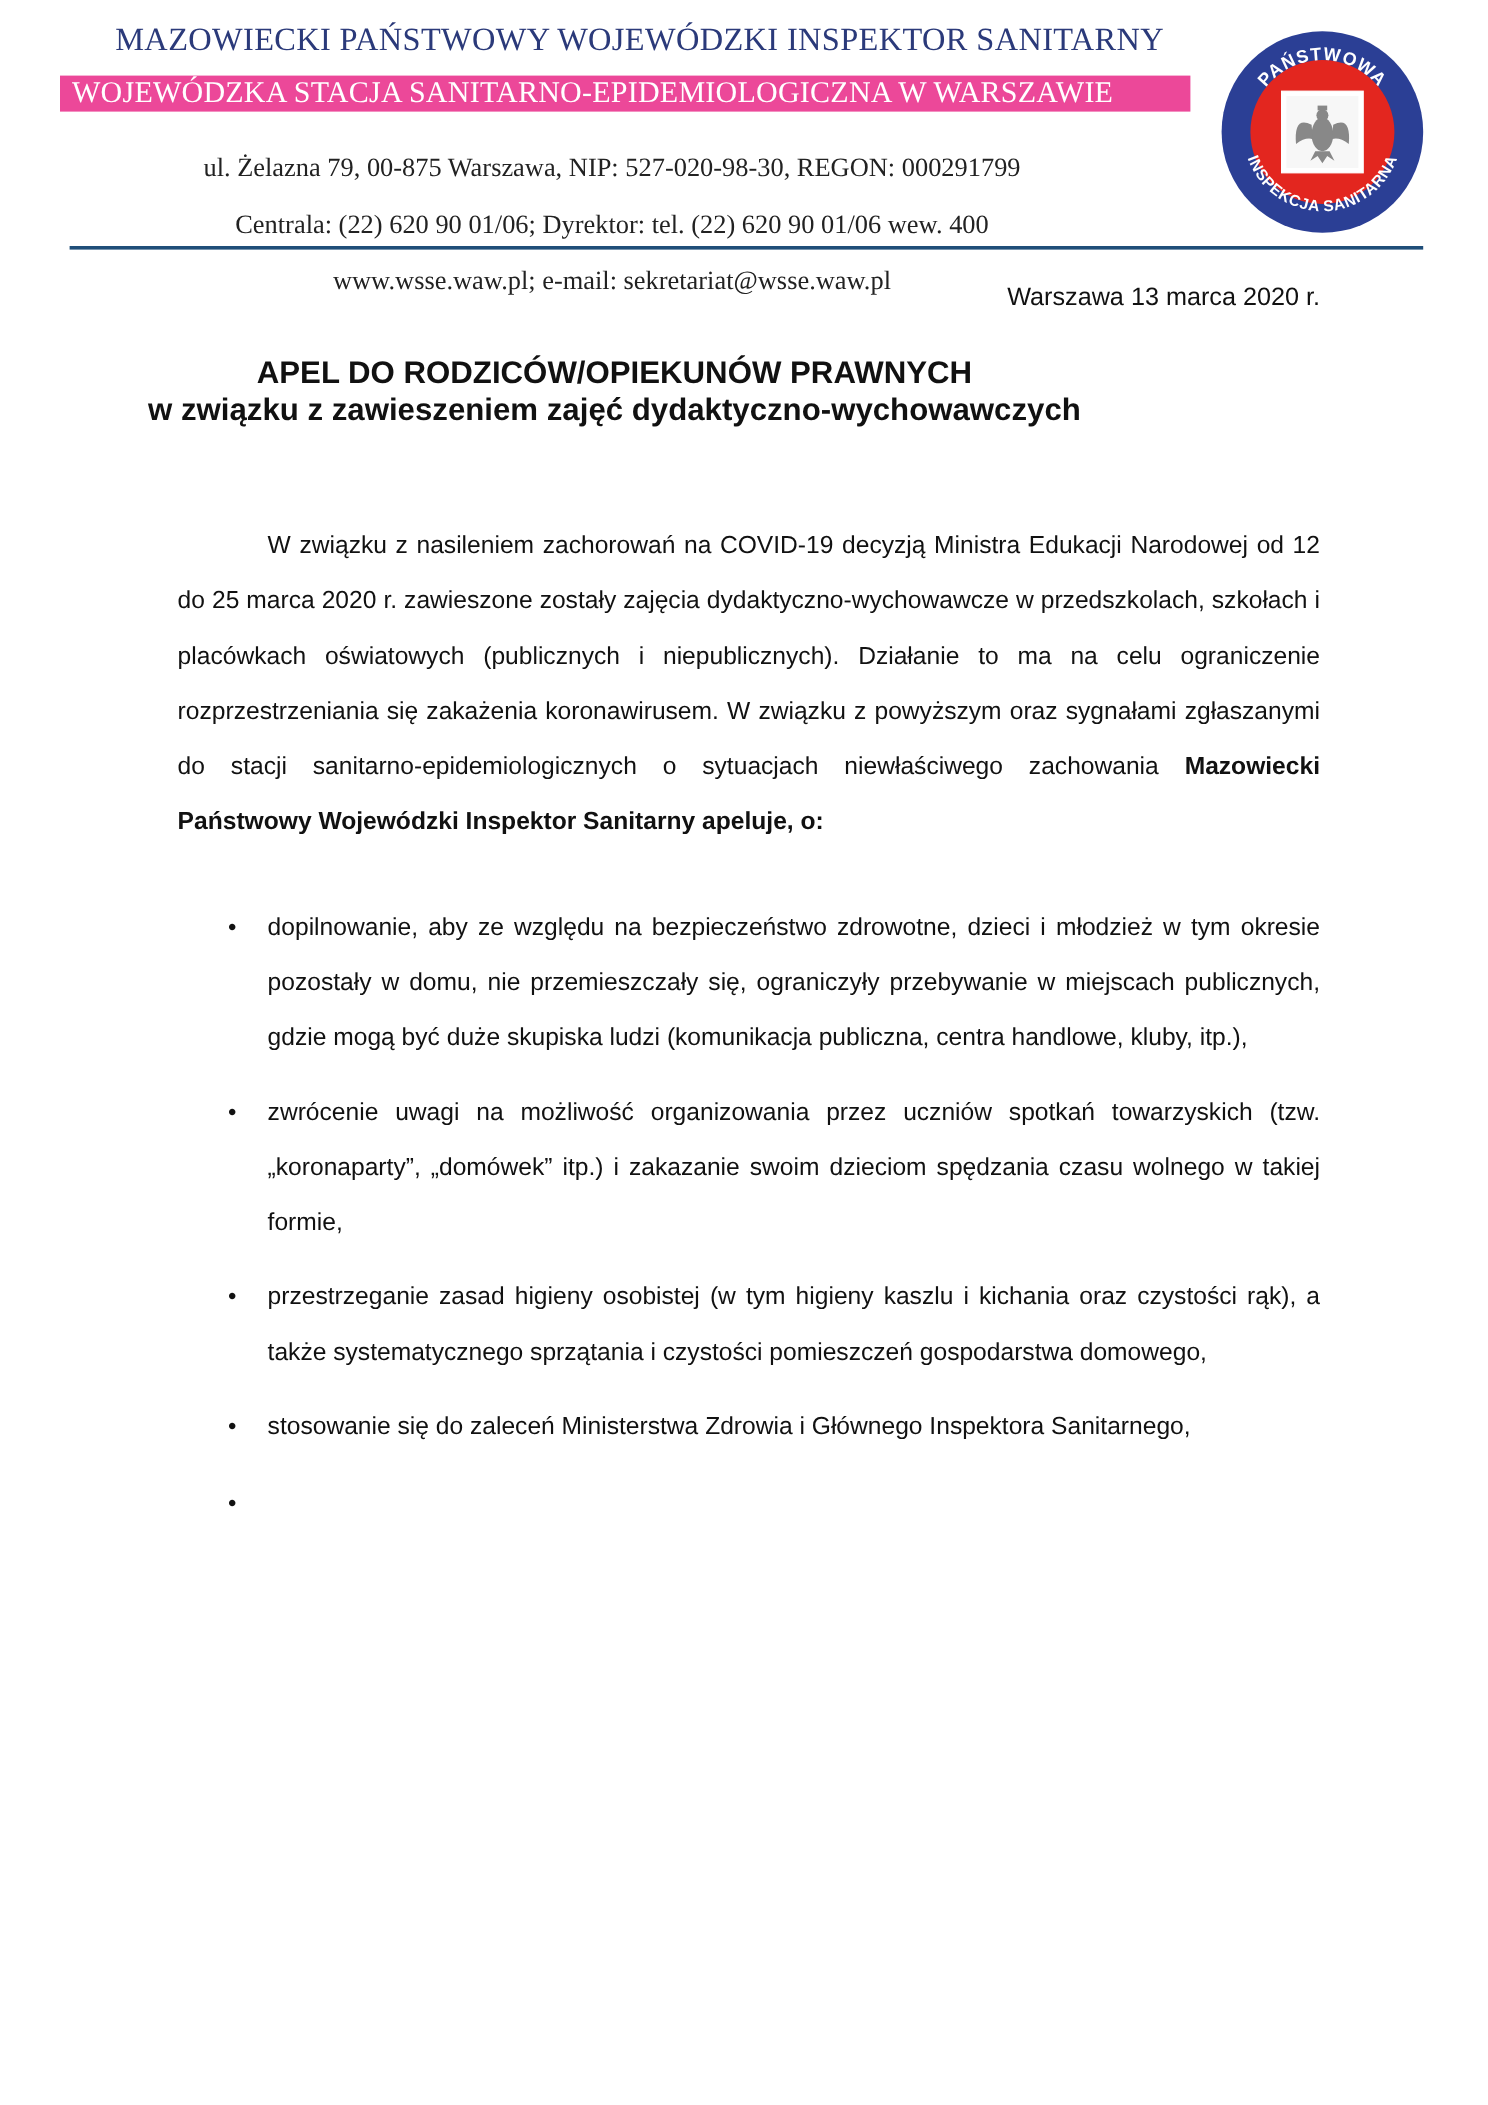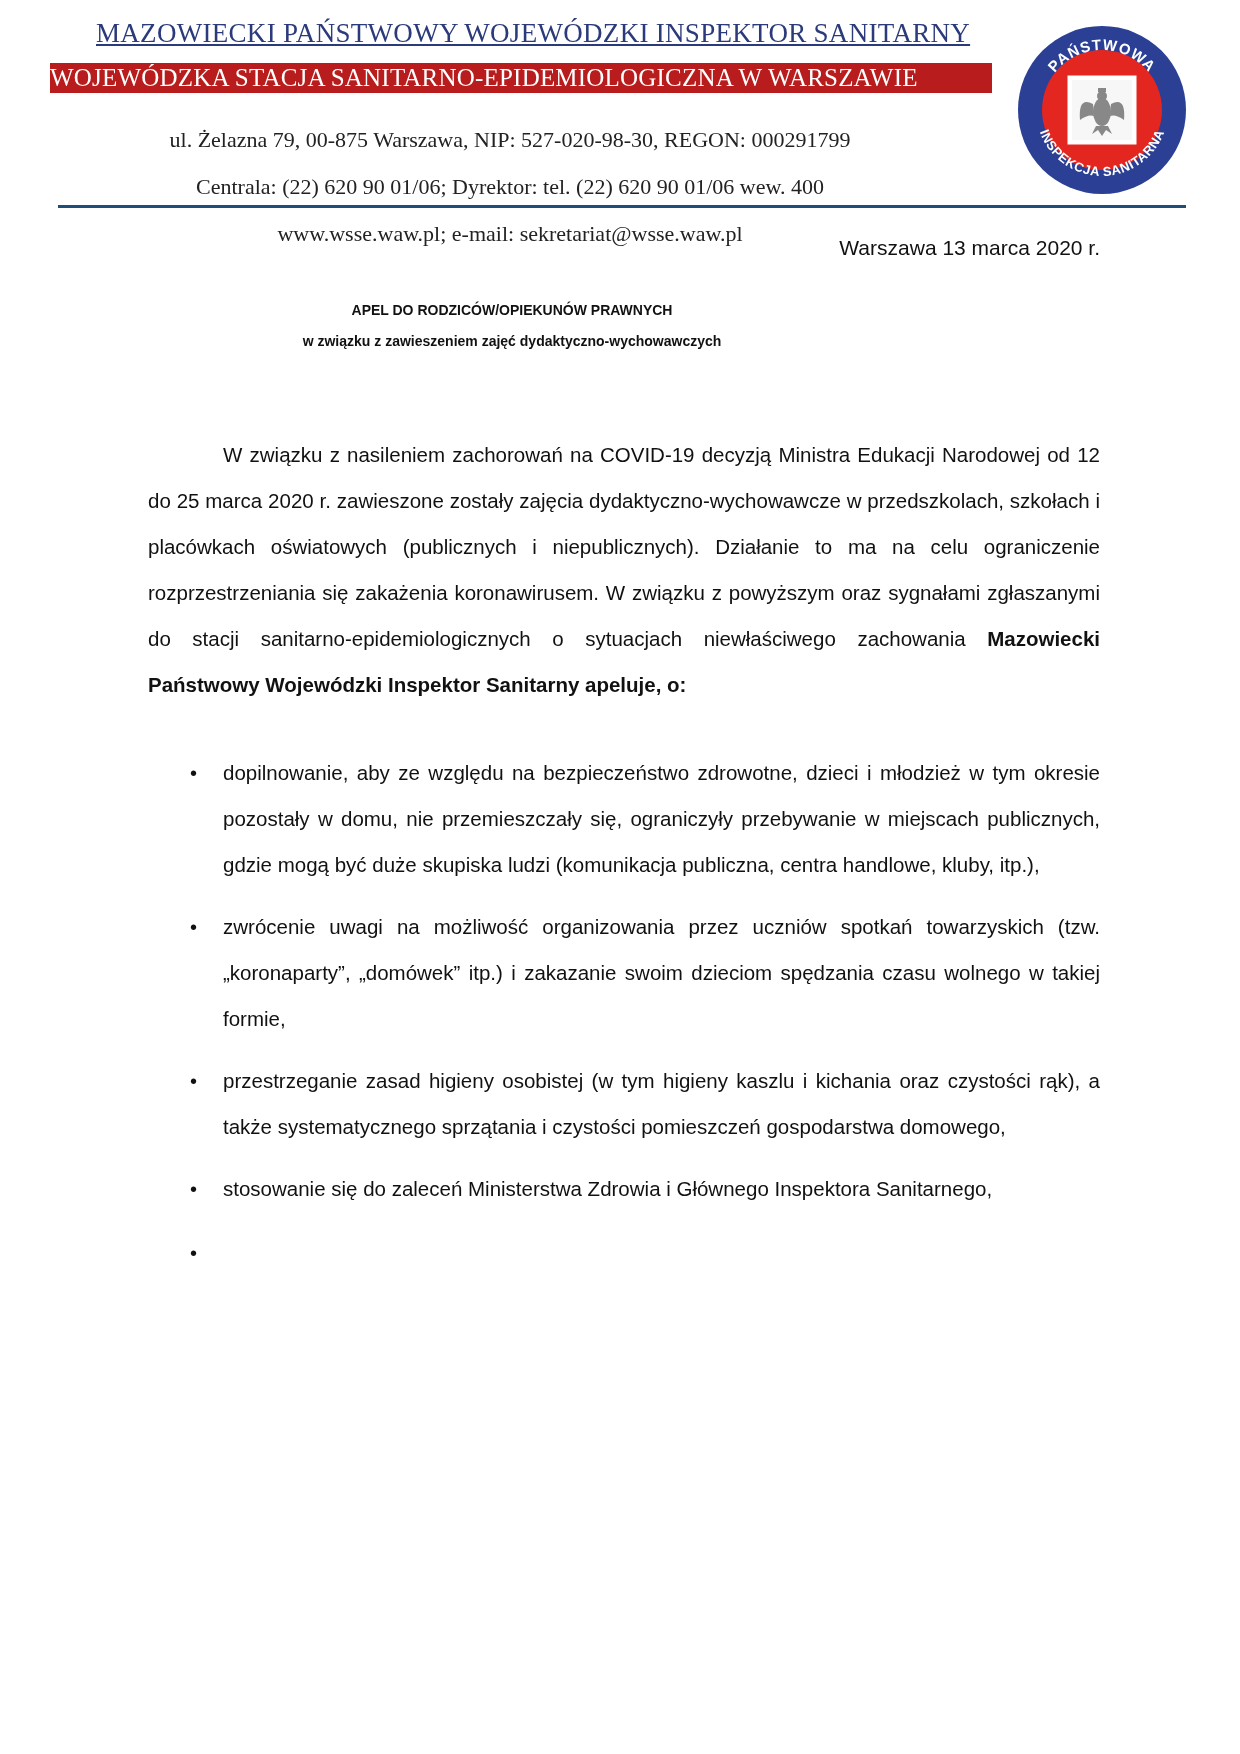--- a/index.html
+++ b/index.html
@@ -1,43 +1,43 @@
 <!DOCTYPE html>
 <html><head>
   <meta charset="utf-8">
   <style>
     html, body { margin: 0; padding: 0; background: #ffffff; }
     body { width: 1240px; height: 1754px; position: relative; overflow: hidden; color: #111; }
 
     .hdr-line1 {
       position: absolute; left: 96px; top: 18px;
       font-family: "Liberation Serif", serif; font-size: 27px; color: #2b3a7a;
-      letter-spacing: 0.3px; white-space: nowrap; text-decoration: underline;
+      letter-spacing: 0.3px; white-space: nowrap;
     }
     .hdr-banner {
       position: absolute; left: 50px; top: 63px; width: 942px; height: 30px;
-      background: #b91c1c; color: #fff;
+      background: #ec4899; color: #fff;
       font-family: "Liberation Serif", serif; font-size: 25px; line-height: 30px;
-      box-sizing: border-box; white-space: nowrap; letter-spacing: 0.2px;
+      padding-left: 10px; box-sizing: border-box; white-space: nowrap; letter-spacing: 0.2px;
     }
     .hdr-contact {
       position: absolute; left: 60px; top: 106px; width: 900px; text-align: center;
       font-family: "Liberation Serif", serif; font-size: 22px; line-height: 27px; color: #222;
     }
     .hdr-contact div { white-space: nowrap; margin-top: 20px; }
     .hdr-rule {
       position: absolute; left: 58px; top: 205px; width: 1128px; height: 3px; background: #1f4e79;
     }
     .logo { position: absolute; left: 1016px; top: 24px; width: 172px; height: 172px; }
 
     .doc { font-family: "Liberation Sans", sans-serif; font-size: 20.5px; color: #111; }
     .date { position: absolute; right: 140px; top: 236px; font-size: 21px; text-align: center; }
     .title {
       position: absolute; left: 0; width: 1024px; top: 295px; text-align: center;
-      font-weight: bold; font-size: 14px; line-height: 31px;
+      font-weight: bold; font-size: 26px; line-height: 31px;
     }
     .body-text {
       position: absolute; left: 148px; top: 432px; width: 952px;
       line-height: 46px; text-align: justify;
     }
     .body-text p { margin: 0; text-indent: 75px; }
     .bullets { position: absolute; left: 148px; top: 750px; width: 952px; margin: 0; padding: 0; list-style: none; }
     .bullets li { position: relative; padding-left: 75px; line-height: 46px; text-align: justify; margin-bottom: 16px; }
     .bullets li .dot { position: absolute; left: 42px; top: 0; font-size: 20px; }
     .bullets li.single { margin-bottom: 18px; }

